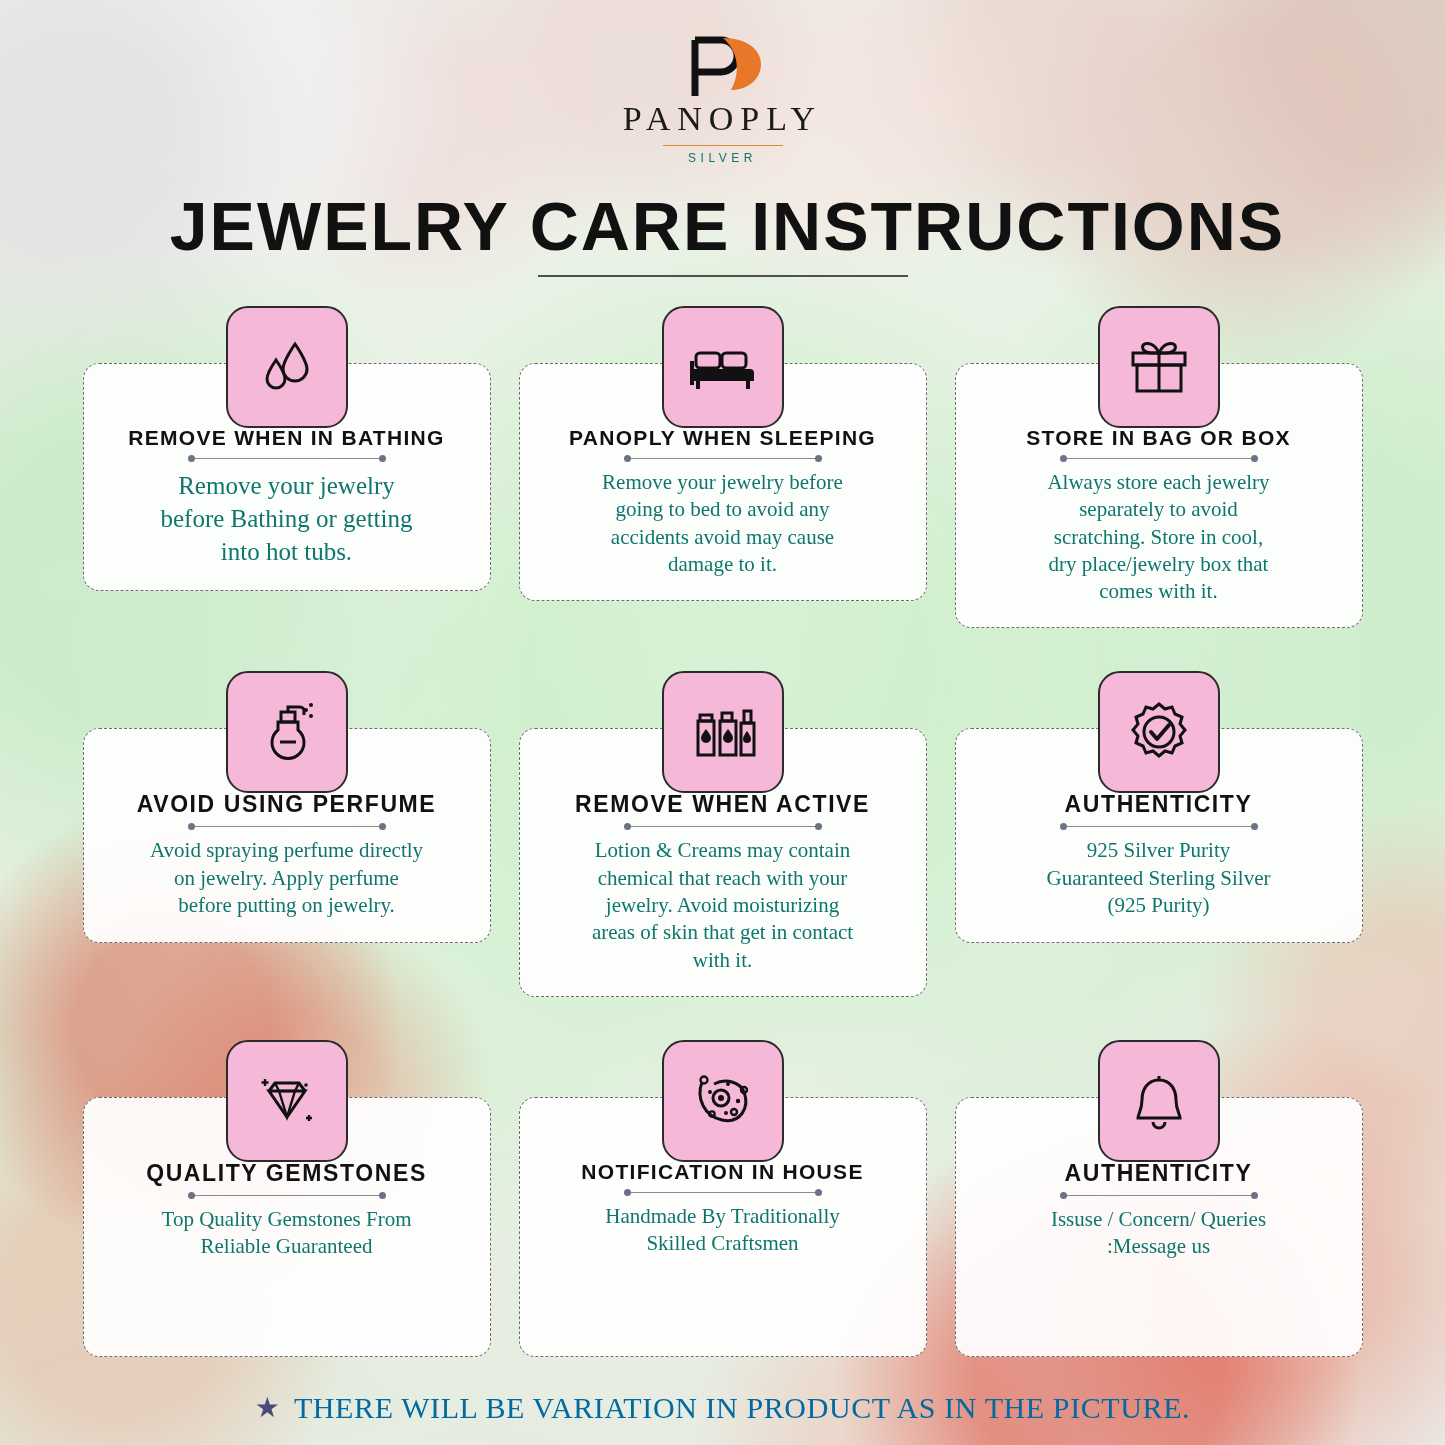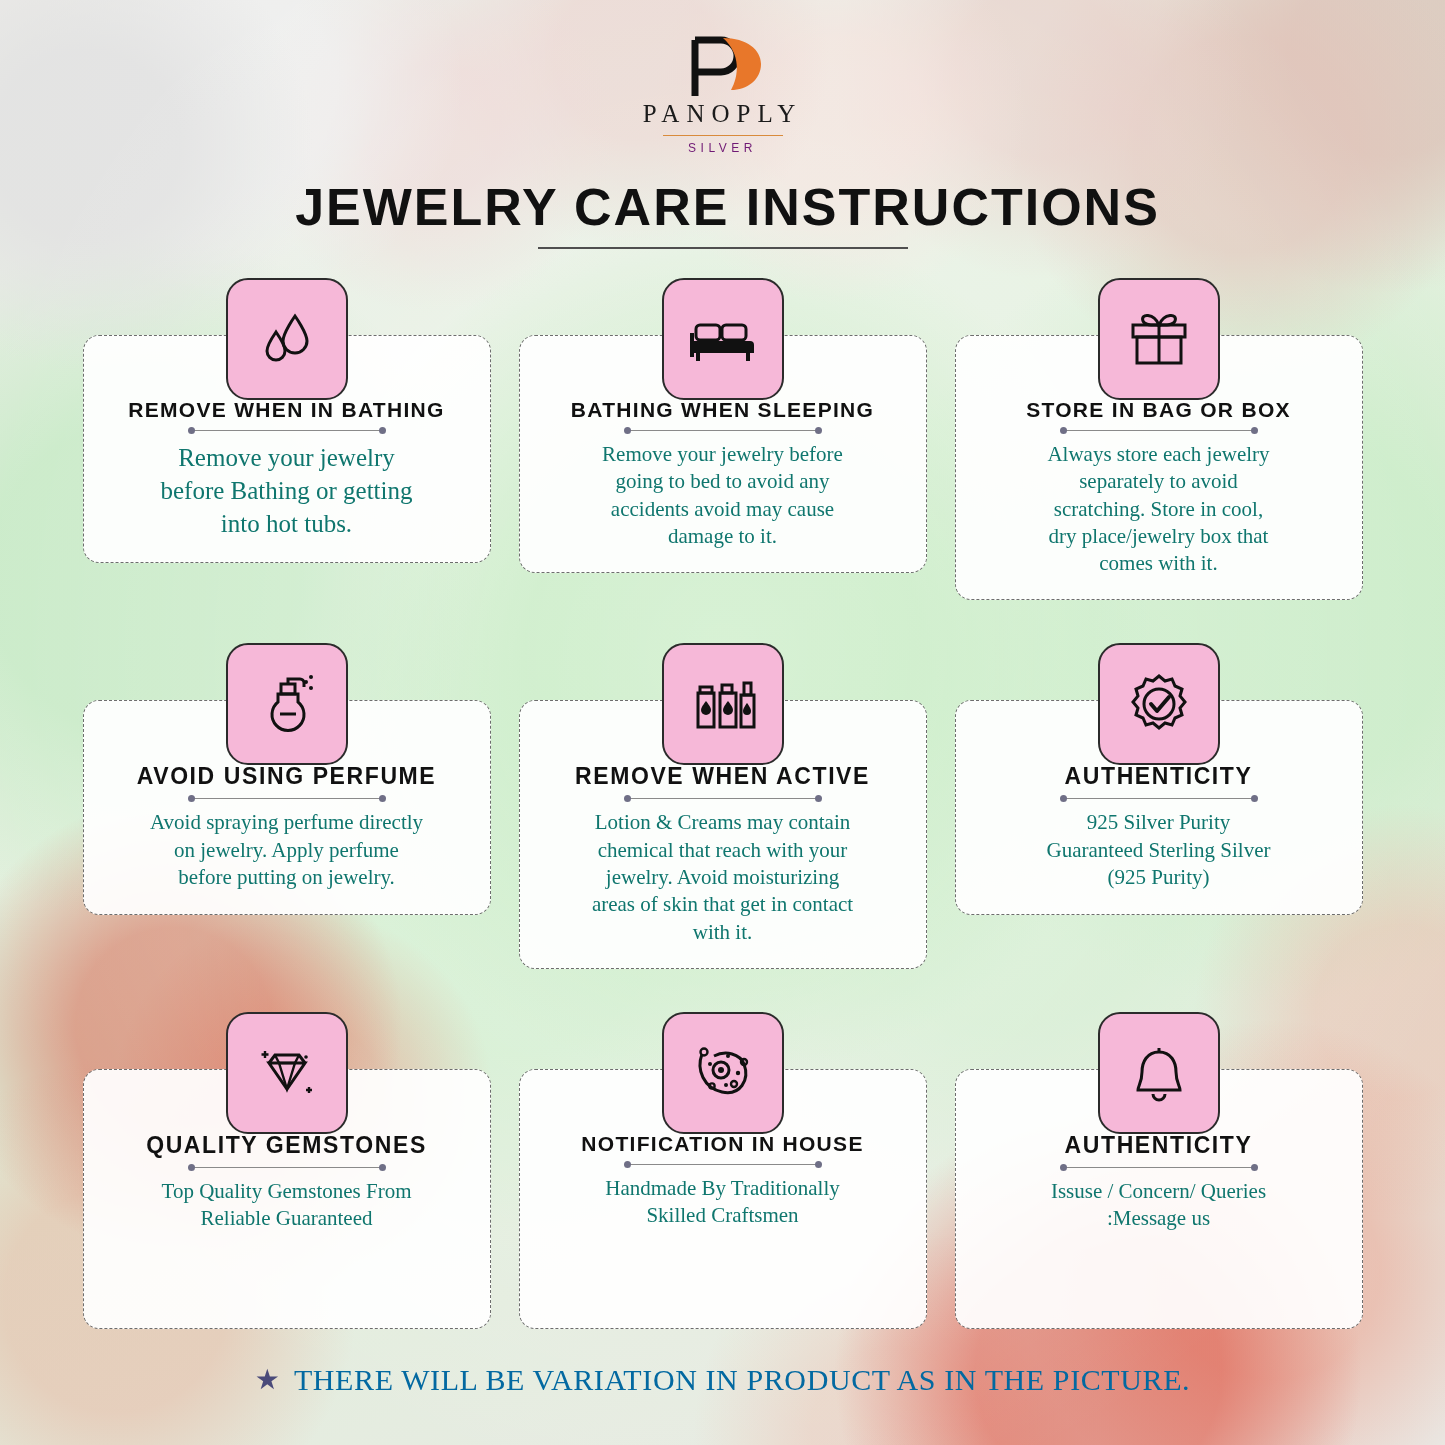--- a/index.html
+++ b/index.html
@@ -65,45 +65,45 @@
   .logo-wrap {
     text-align: center;
     padding-top: 32px;
   }
   .logo-mark {
     display: block;
     margin: 0 auto;
   }
   .logo-name {
     font-family: "Liberation Serif", serif;
-    font-size: 25px;
+    font-size: 34px;
     letter-spacing: 7px;
     color: #1b1b1b;
     margin-top: -4px;
     font-weight: 400;
   }
   .logo-rule {
     width: 120px;
     height: 1px;
     background: #d98b3c;
     margin: 7px auto 5px;
   }
   .logo-sub {
     font-family: "Liberation Sans", sans-serif;
     font-size: 12px;
     letter-spacing: 4.5px;
-    color: #701a75;
+    color: #0f766e;
   }
 
   
   .title {
     text-align: center;
     font-family: "Liberation Sans", sans-serif;
     font-weight: bold;
-    font-size: 52px;
+    font-size: 68px;
     letter-spacing: 2px;
     color: #111;
     margin-top: 22px;
     padding-left: 10px;
   }
   .title-rule {
     width: 370px;
     height: 2px;
     background: #4f4f4f;
     margin: 10px auto 0;
@@ -254,21 +254,21 @@
         <div class="card">
           <div class="icon-box">
             <svg width="70" height="60" viewBox="0 0 70 60">
               <rect x="8" y="16" width="24" height="15" rx="4" fill="none" stroke="#111" stroke-width="3"></rect>
               <rect x="34" y="16" width="24" height="15" rx="4" fill="none" stroke="#111" stroke-width="3"></rect>
               <path d="M4 32 h58 a4 4 0 0 1 4 4 v8 H4 Z" fill="#111"></path>
               <path d="M4 24 v24" stroke="#111" stroke-width="4" fill="none"></path>
               <path d="M10 44 v8 M60 44 v8" stroke="#111" stroke-width="4" fill="none"></path>
             </svg>
           </div>
-          <div class="card-title small">BATHING WHEN SLEEPING</div>
+          <div class="card-title small">PANOPLY WHEN SLEEPING</div>
           <div class="divider"></div>
           <div class="card-text">Remove your jewelry before
 going to bed to avoid any
 accidents avoid may cause
 damage to it.</div>
         </div>
       </div>
 
       <div class="cell">
         <div class="card">

